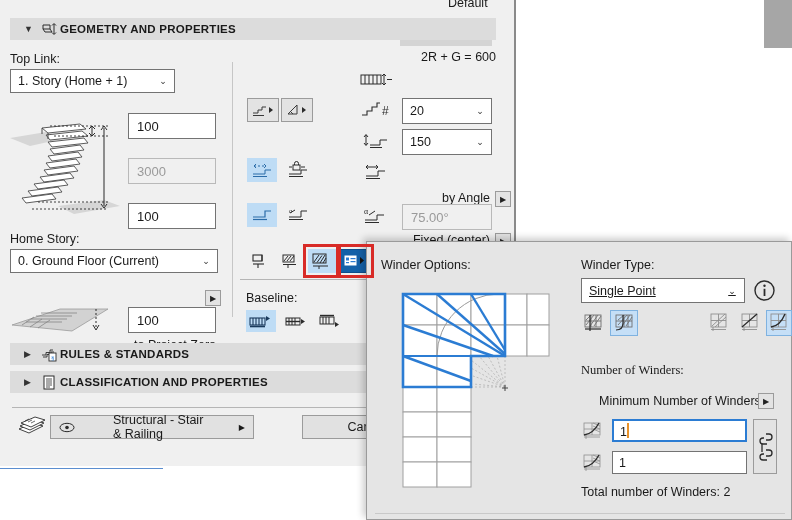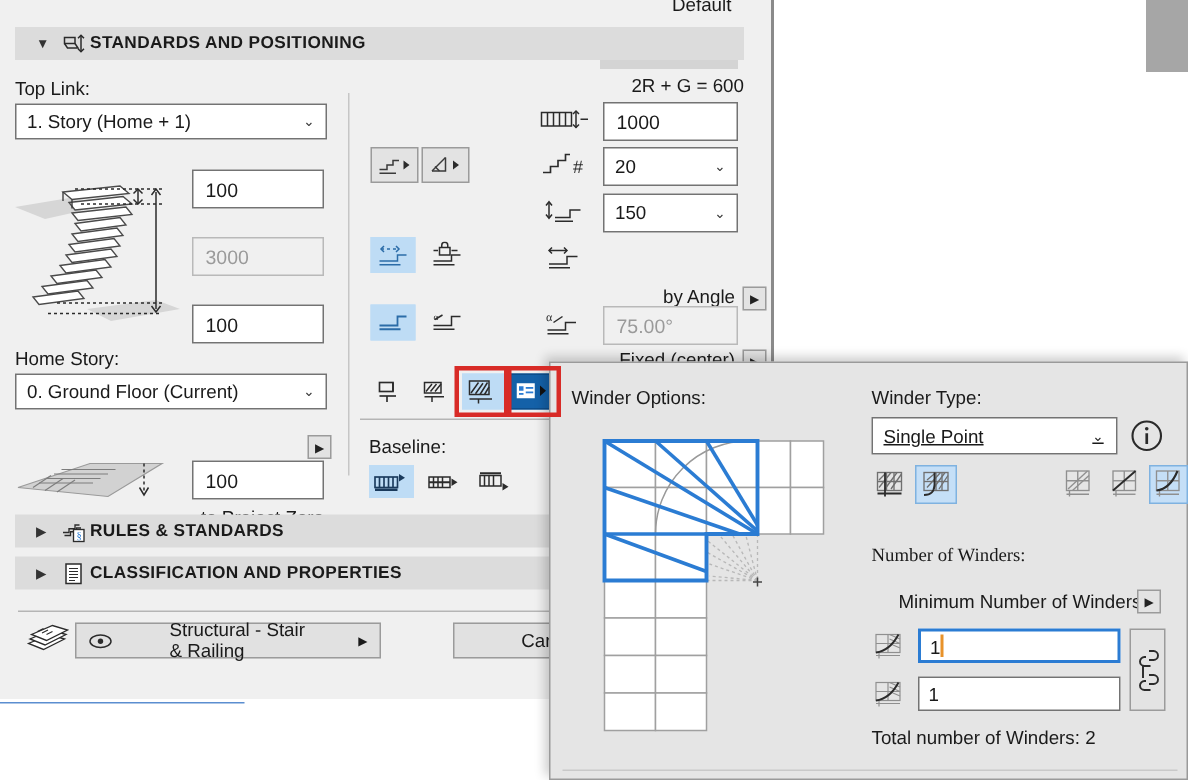--- a/index.html
+++ b/index.html
@@ -176,25 +176,25 @@
   <div class="sec-header" id="hdr-geometry">
     <div class="tri">▼</div>
     <div class="ico">
       <svg width="16" height="14" viewBox="0 0 16 14">
         <path d="M2 3h7v4H2z" fill="none" stroke="#2b2b2b" stroke-width="1"></path>
         <path d="M2 7l2 3h7l-2-3" fill="none" stroke="#2b2b2b" stroke-width="1"></path>
         <line x1="13" y1="2" x2="13" y2="12" stroke="#2b2b2b" stroke-width="1"></line>
         <path d="M11 3.5l2-2 2 2M11 10.5l2 2 2-2" fill="none" stroke="#2b2b2b" stroke-width="1"></path>
       </svg>
     </div>
-    <div class="txt">STANDARDS AND POSITIONING</div>
+    <div class="txt">GEOMETRY AND PROPERTIES</div>
   </div>
 
   <div class="lbl" style="left:10px; top:52px;">Top Link:</div>
-  <div class="combo" style="left:10px; top:69px; width:208px;">
+  <div class="combo" style="left:10px; top:69px; width:165px;">
     <div class="val">1. Story (Home + 1)</div>
     <div class="chev">⌄</div>
   </div>
 
   <div style="position:absolute; left:8px; top:110px; width:112px; height:105px;">
     <svg width="112" height="105" viewBox="0 0 112 105">
       <polygon points="2,28 38,22 58,28 22,36" fill="#d6d6d6"></polygon>
       <polygon points="50,96 96,90 112,96 66,104" fill="#d6d6d6"></polygon>
       <g fill="#ffffff" stroke="#4a4a4a" stroke-width="0.9">
         <polygon points="34,18 72,14 78,19 40,23"></polygon>
@@ -345,23 +345,20 @@
         <line x1="7" y1="5" x2="7" y2="14"></line>
           <line x1="11" y1="5" x2="11" y2="14"></line>
         <line x1="15" y1="5" x2="15" y2="14"></line>
           <line x1="19" y1="5" x2="19" y2="14"></line>
         <line x1="26" y1="4" x2="26" y2="15"></line>
         <path d="M24 6l2-2 2 2M24 13l2 2 2-2"></path>
         <line x1="29" y1="9.5" x2="34" y2="9.5"></line>
       </g>
     </svg>
   </div>
-  <div class="field" style="left:402px; top:68px; width:90px;">
-    <div class="v">1000</div>
-  </div>
 
   <div style="position:absolute; left:360px; top:100px; width:34px; height:20px;">
     <svg width="34" height="20" viewBox="0 0 34 20">
       <g stroke="#2b2b2b" stroke-width="1.1" fill="none">
         <path d="M2 15h5v-4h5V7h5V3h3"></path>
       </g>
       <text x="22" y="15" font-size="12" fill="#2b2b2b" font-family="Liberation Sans, sans-serif">#</text>
     </svg>
   </div>
   <div class="combo" style="left:402px; top:98px; width:90px; height:26px;">

